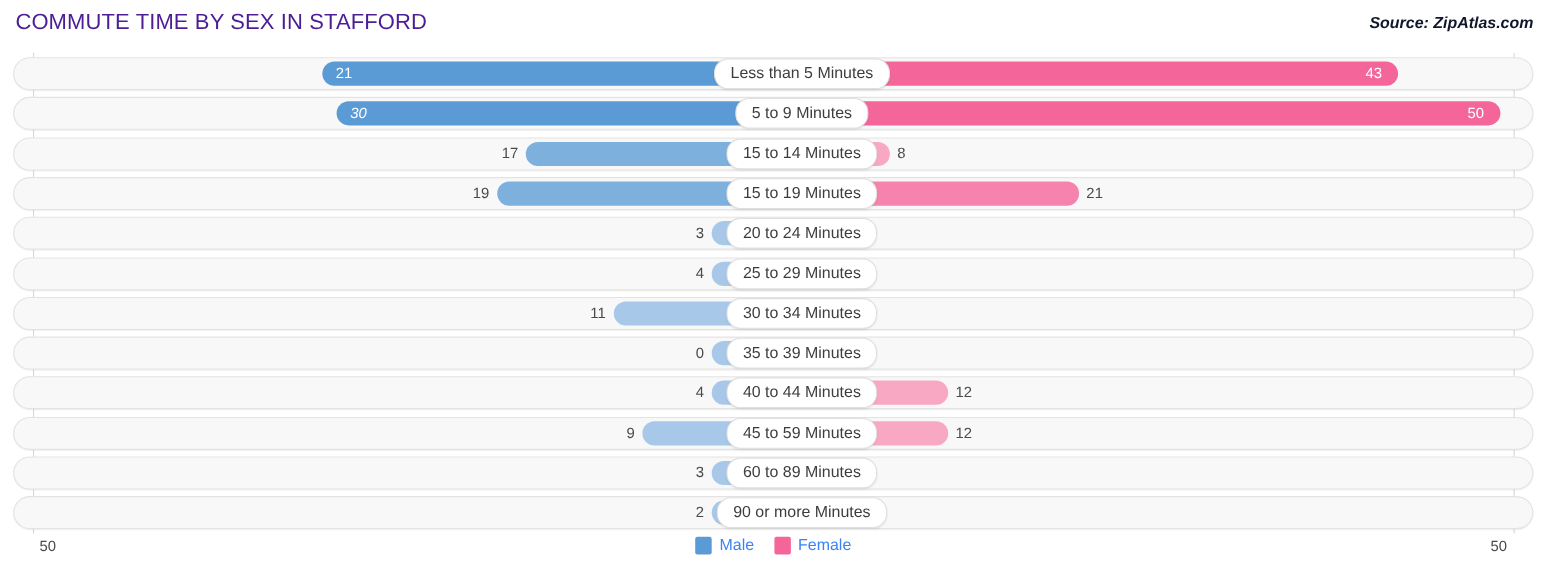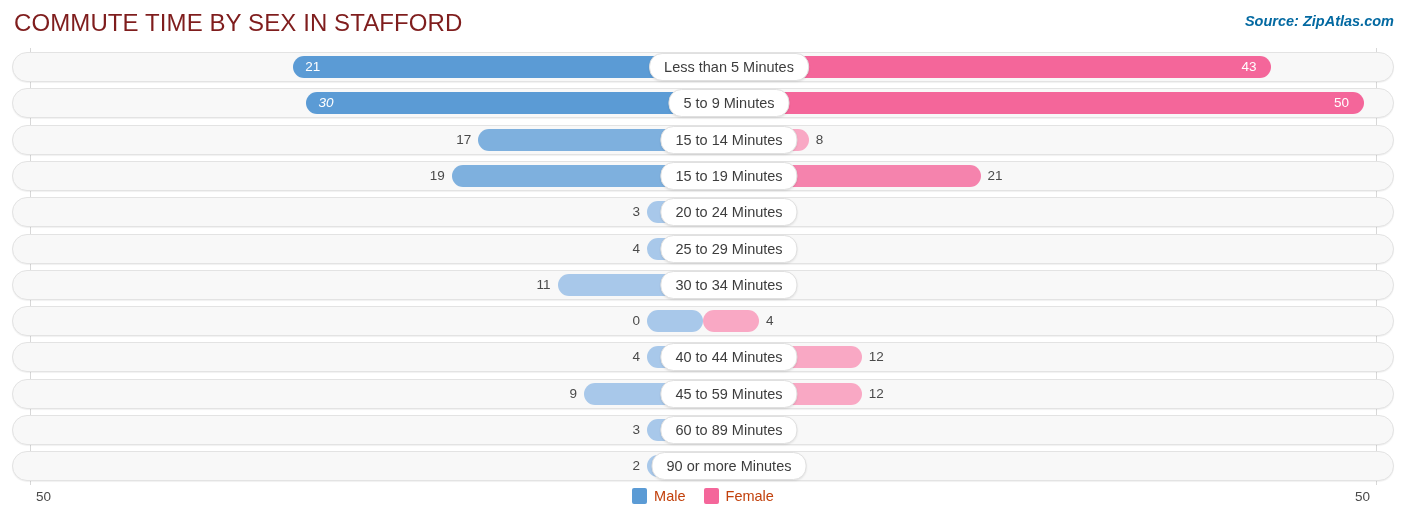--- a/index.html
+++ b/index.html
@@ -14,34 +14,34 @@
     color: #333333;
     overflow: hidden;
     position: relative;
   }
 
   
   #chart-title {
     position: absolute;
     left: 14px;
     top: 9px;
-    font-size: 24px;
+    font-size: 20px;
     font-weight: 400;
     letter-spacing: 0.1px;
-    color: #7f1d1d;
+    color: #4c1d95;
     white-space: nowrap;
   }
   #source-note {
     position: absolute;
     right: 12px;
     top: 13px;
     font-size: 14.5px;
     font-style: italic;
     font-weight: bold;
-    color: #0369a1;
+    color: #0f172a;
     white-space: nowrap;
   }
 
   
   #plot {
     position: absolute;
     left: 0;
     top: 48px;
     width: 1406px;
     height: 437px;
@@ -162,21 +162,21 @@
     align-items: center;
     gap: 7px;
   }
   .swatch {
     width: 15px;
     height: 16px;
     border-radius: 2px;
   }
   .legend-label {
     font-size: 14.5px;
-    color: #c2410c;
+    color: #3b82f6;
   }
 </style>
 </head>
 <body>
 
 <div id="chart-title">COMMUTE TIME BY SEX IN STAFFORD</div>
 <div id="source-note">Source: ZipAtlas.com</div>
 
 <div id="plot">
   <div class="axis-line" id="axis-left"></div>
@@ -236,20 +236,21 @@
       <div class="bar female" style="width: 56px; background: rgb(249, 168, 196);"></div>
       <div class="val female-out" style="left: 754px;">3</div>
       <div class="pill">30 to 34 Minutes</div>
     </div>
     <div class="row" style="top: 258.1px;">
       <div class="track"></div>
       <div class="bar male" style="width: 56px; background: rgb(168, 200, 234);"></div>
       <div class="val male-out" style="right: 754px;">0</div>
       <div class="bar female" style="width: 56px; background: rgb(249, 168, 196);"></div>
       <div class="val female-out" style="left: 754px;">4</div>
+      <div class="pill">35 to 39 Minutes</div>
     </div>
     <div class="row" style="top: 294.4px;">
       <div class="track"></div>
       <div class="bar male" style="width: 56px; background: rgb(168, 200, 234);"></div>
       <div class="val male-out" style="right: 754px;">4</div>
       <div class="bar female" style="width: 158.64px; background: rgb(249, 168, 196);"></div>
       <div class="val female-out" style="left: 856.64px;">12</div>
       <div class="pill">40 to 44 Minutes</div>
     </div>
     <div class="row" style="top: 330.7px;">

